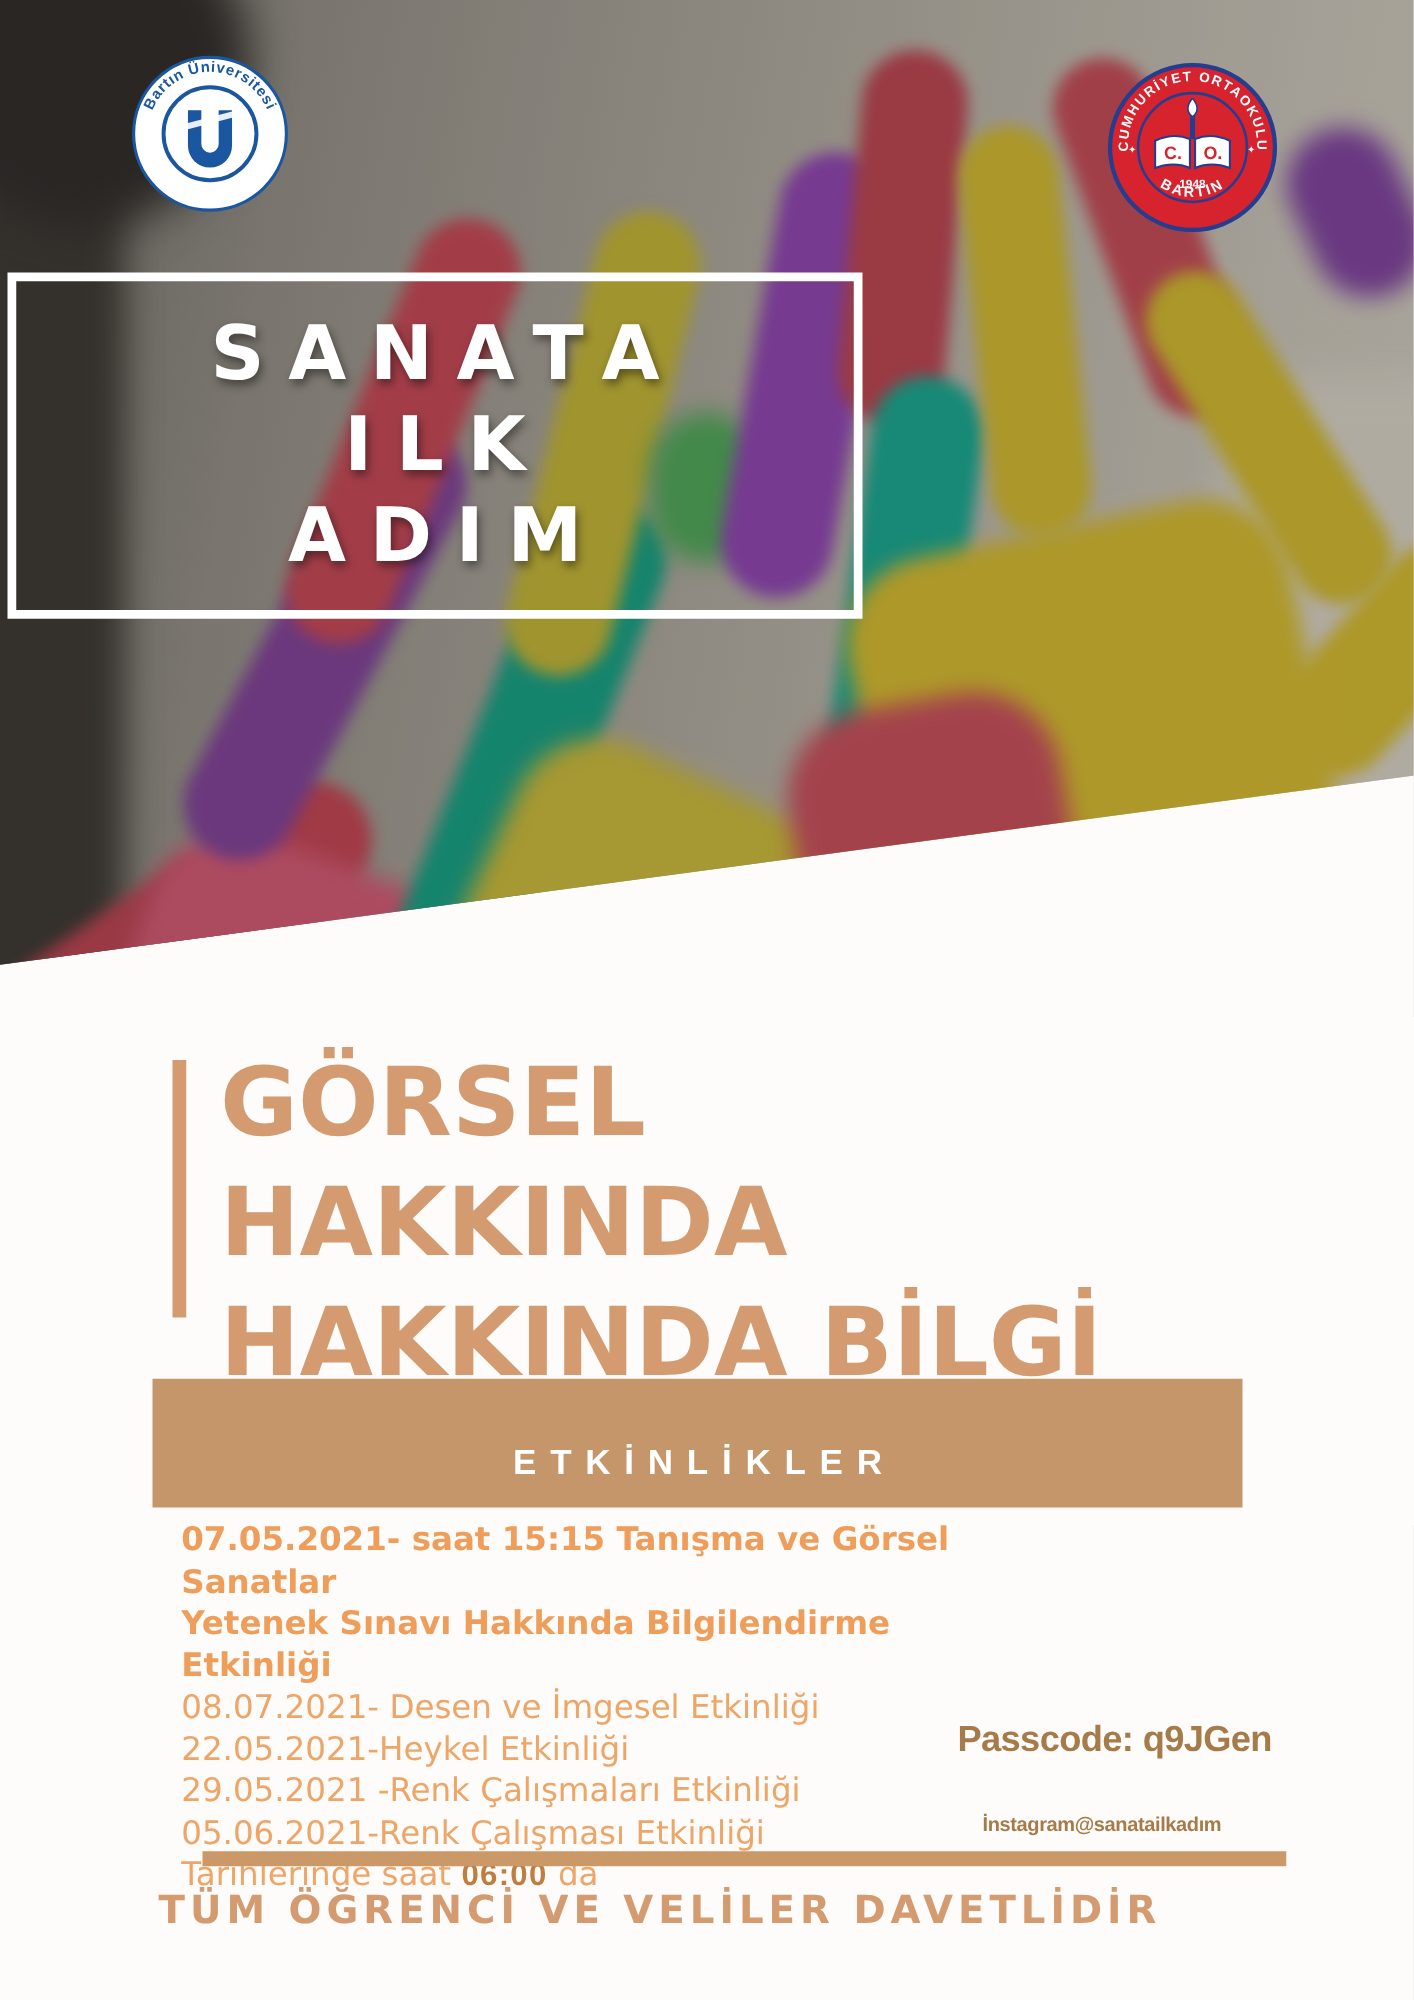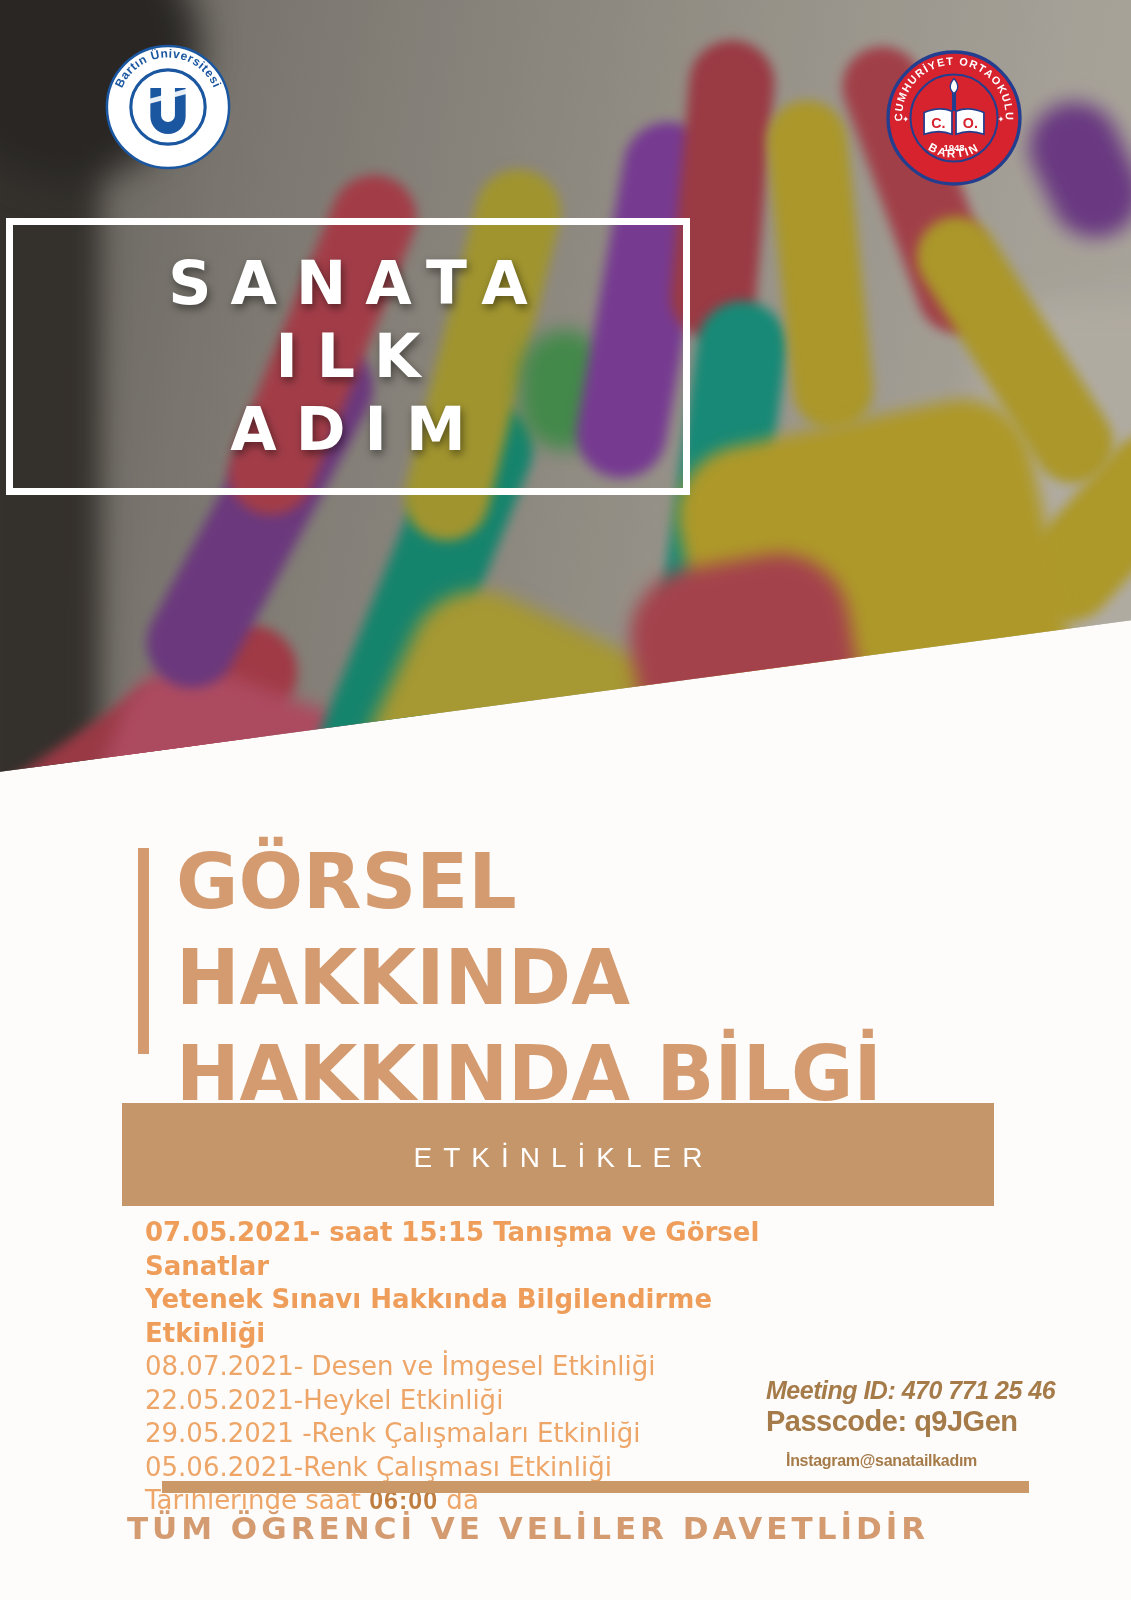--- a/index.html
+++ b/index.html
@@ -39,21 +39,21 @@
     color:#d49b70;font-weight:bold;font-size:76px;line-height:96px;
     font-family:"DejaVu Sans","Liberation Sans",sans-serif;letter-spacing:0px;
   }
   
   .banner{
     position:absolute;left:122px;top:1103px;width:872px;height:103px;background:#c6966b;
     display:flex;align-items:flex-end;justify-content:center;
   }
   .banner-text{
     color:#ffffff;font-size:28px;letter-spacing:11px;margin-right:-11px;
-    padding-bottom:32px;font-weight:normal;
+    padding-bottom:20px;font-weight:bold;
   }
   
   .events{position:absolute;left:145px;top:1216px;width:640px;
     font-family:"DejaVu Sans","Liberation Sans",sans-serif;}
   .event-line{font-size:26px;line-height:33.5px;color:#eda568;}
   .event-line.em{font-weight:bold;color:#ee9e5a;}
   .note-time{
     font-weight:bold;font-style:normal;color:#bf7e3f;font-size:25px;
     font-family:"Liberation Sans",sans-serif;letter-spacing:1px;
   }
@@ -169,21 +169,20 @@
     <div class="event-line em">07.05.2021- saat 15:15 Tanışma ve Görsel Sanatlar</div>
     <div class="event-line em">Yetenek Sınavı Hakkında Bilgilendirme Etkinliği</div>
     <div class="event-line">08.07.2021- Desen ve İmgesel Etkinliği</div>
     <div class="event-line">22.05.2021-Heykel Etkinliği</div>
     <div class="event-line">29.05.2021 -Renk Çalışmaları Etkinliği</div>
     <div class="event-line">05.06.2021-Renk Çalışması Etkinliği</div>
     <div class="event-line"><span>Tarihlerinde saat </span><span class="note-time">06:00</span><span> da</span></div>
   </div>
 
   <div class="meeting">
-    <div class="meeting-id">Meeting ID: 470 771 25 46</div>
     <div class="meeting-pass">Passcode: q9JGen</div>
   </div>
   <div class="instagram">İnstagram@sanatailkadım</div>
 
   <div class="divider"></div>
 
   <div class="footer">TÜM ÖĞRENCİ VE VELİLER DAVETLİDİR</div>
 
 </div>
 

